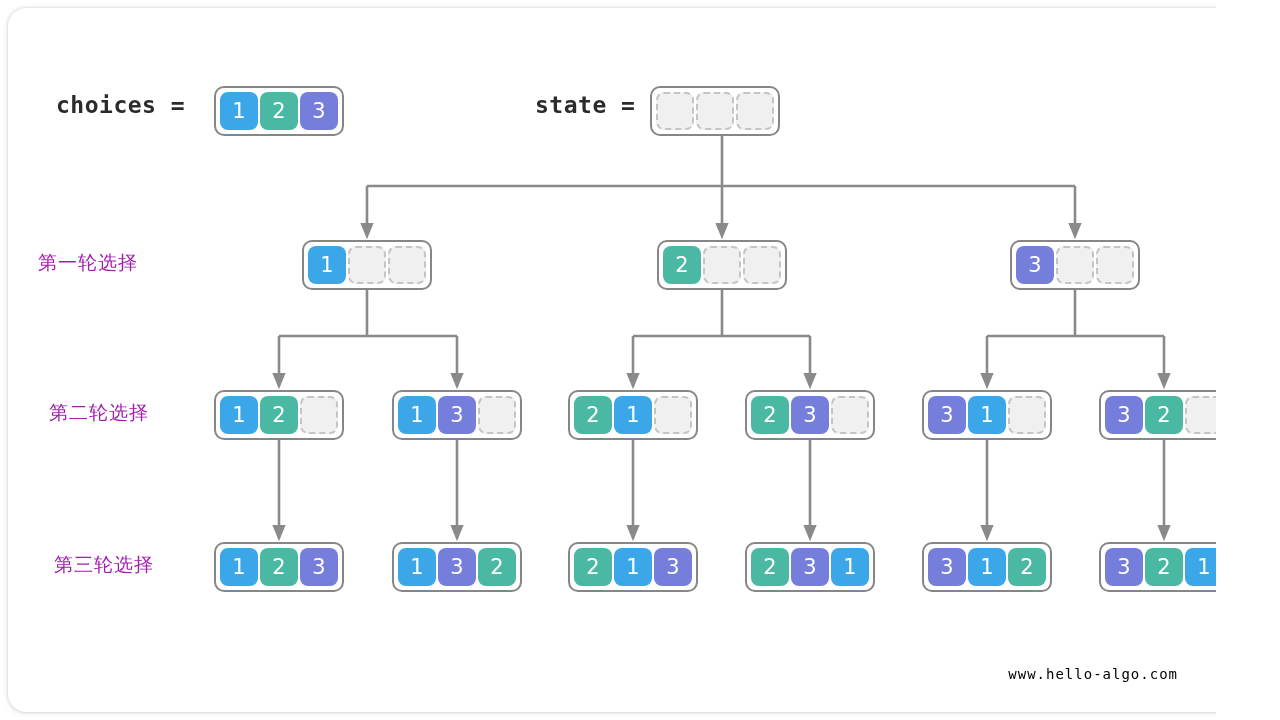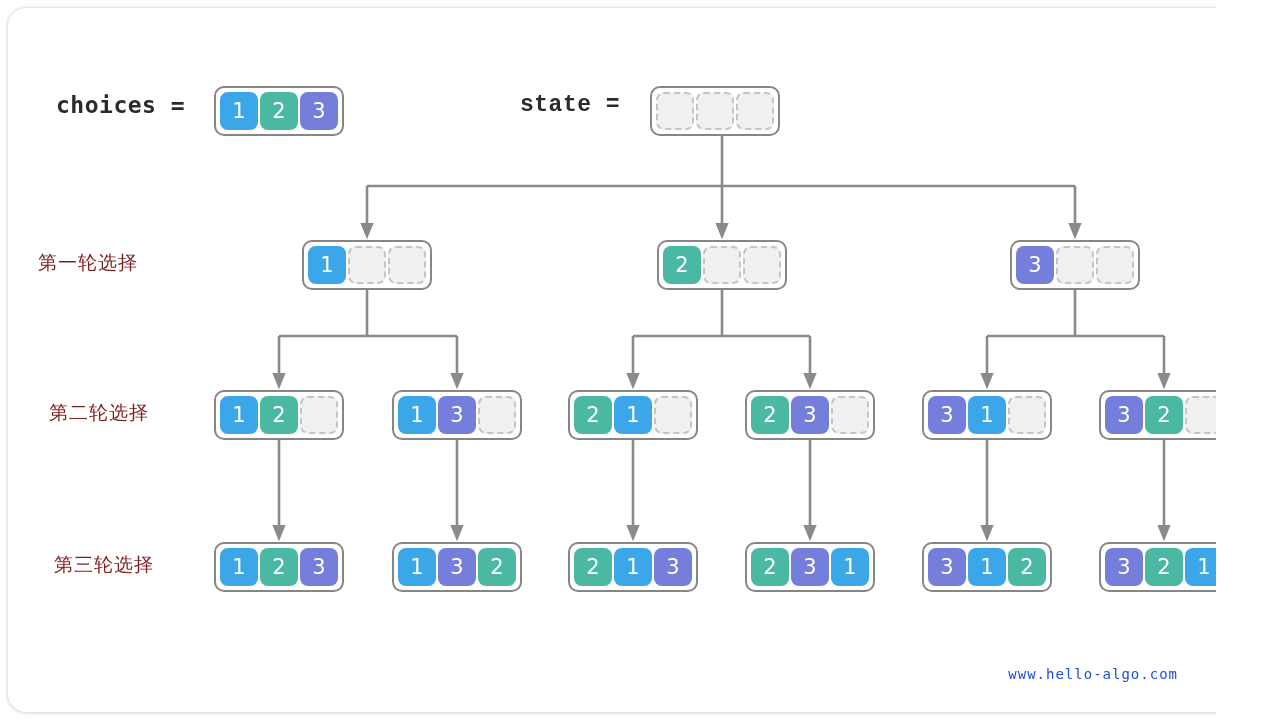--- a/index.html
+++ b/index.html
@@ -36,21 +36,21 @@
     color: #2b2b2b;
     white-space: nowrap;
     letter-spacing: 0.5px;
   }
 
   
   .row-label {
     position: absolute;
     font-family: "DejaVu Sans", "Liberation Sans", sans-serif;
     font-size: 19px;
-    color: #7f1d1d;
+    color: #a21caf;
     white-space: nowrap;
     letter-spacing: 1px;
   }
 
   
   .group {
     position: absolute;
     box-sizing: border-box;
     border: 2.5px solid #868686;
     border-radius: 10px;
@@ -87,21 +87,21 @@
     height: 720px;
     pointer-events: none;
   }
 
   .watermark {
     position: absolute;
     right: 38px;
     bottom: 38px;
     font-family: "DejaVu Sans Mono", "Liberation Mono", monospace;
     font-size: 14px;
-    color: #1d4ed8;
+    color: #000000;
     letter-spacing: 1px;
   }
 </style>
 </head>
 <body>
 
 <div id="page">
   <div class="card"></div>
 
   <svg class="edges" viewBox="0 0 1280 720" xmlns="http://www.w3.org/2000/svg">
@@ -142,21 +142,21 @@
     </g>
   </svg>
 
   <div class="code-label" style="left:56px; top:92px;">choices =</div>
   <div class="group" id="choices-group" style="left:214px; top:86px;">
       <div class="cell" style="background: rgb(59, 167, 232);">1</div>
       <div class="cell" style="background: rgb(75, 184, 164);">2</div>
       <div class="cell" style="background: rgb(118, 126, 219);">3</div>
     </div>
 
-  <div class="code-label" style="left:520px; top:92px;font-family:Liberation Mono, monospace;">state =</div>
+  <div class="code-label" style="left:535px; top:92px;">state =</div>
   <div class="group" id="state-group" style="left:650px; top:86px;">
       <div class="cell empty"></div>
       <div class="cell empty"></div>
       <div class="cell empty"></div>
     </div>
 
   <div class="row-label" style="left:38px; top:250px;">第一轮选择</div>
   <div class="row-label" style="left:49px; top:400px;">第二轮选择</div>
   <div class="row-label" style="left:54px; top:552px;">第三轮选择</div>
 

